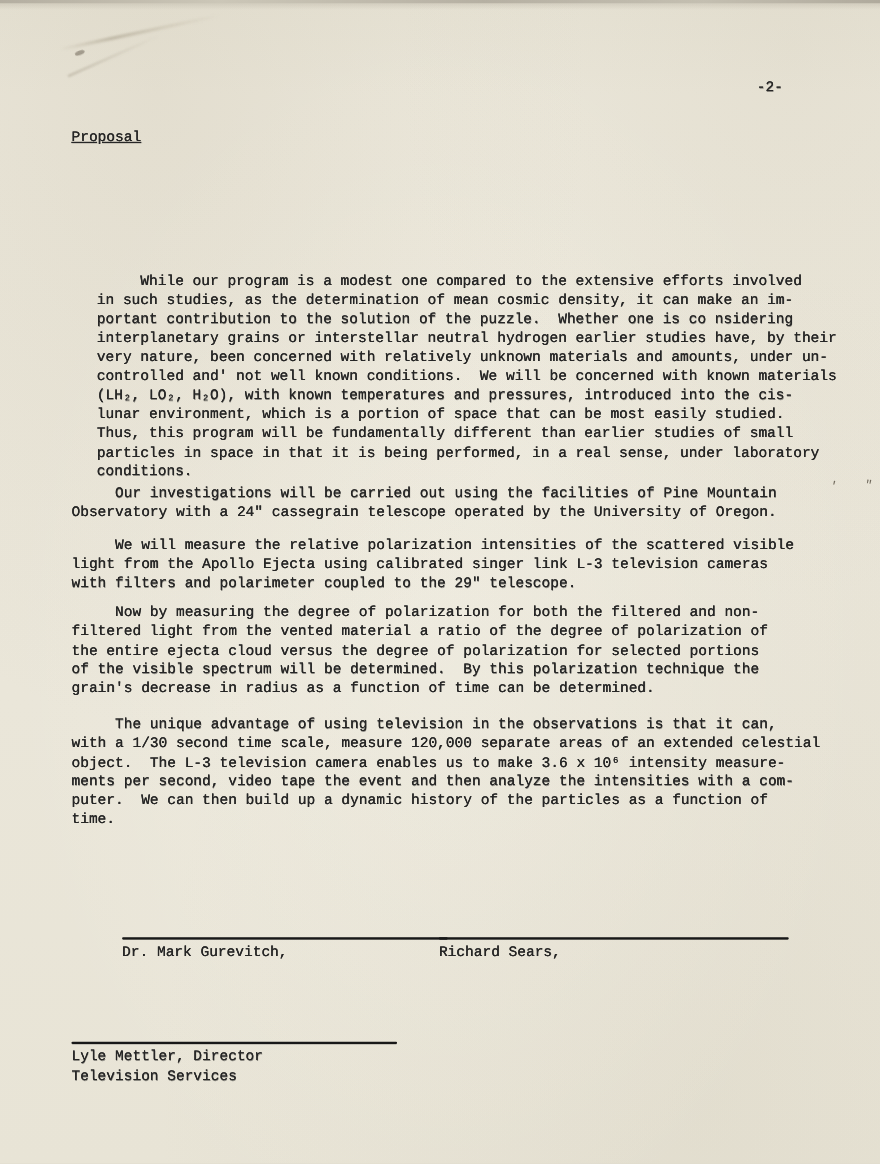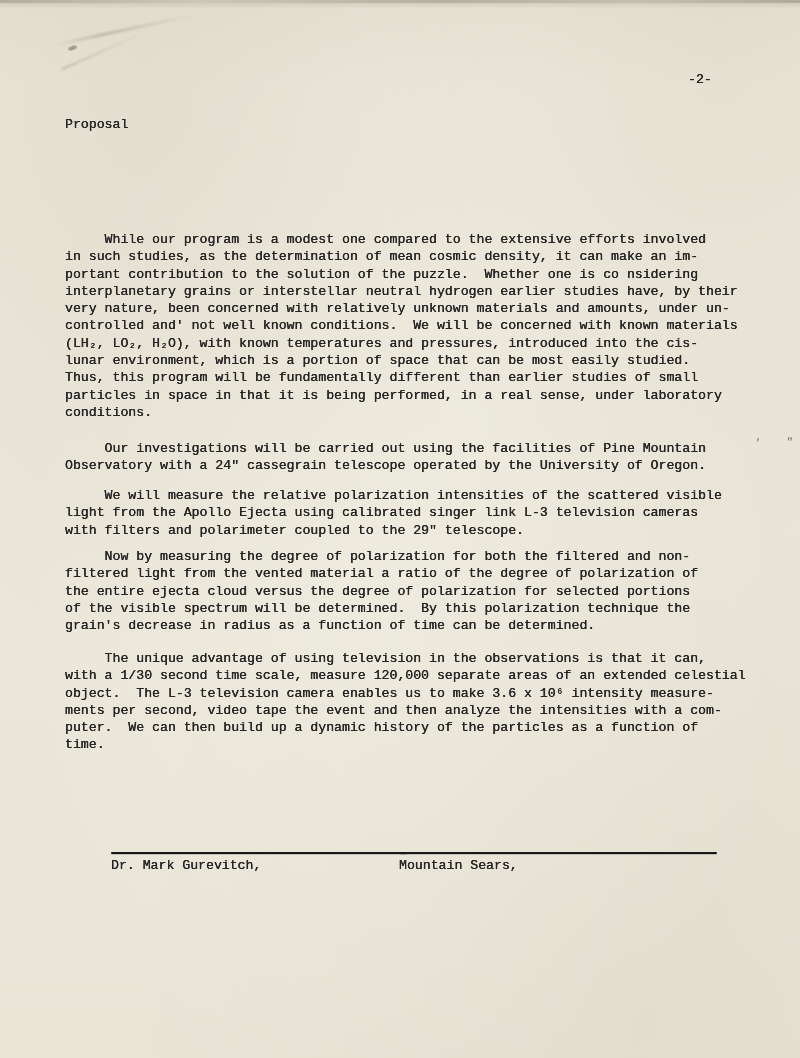--- a/index.html
+++ b/index.html
@@ -44,24 +44,24 @@
     border-radius:50%;
     transform:rotate(-20deg);
     filter:blur(0.4px);
   }
   .txt{
     font-size:13.2px;
     line-height:17.3px;
     text-shadow:0 0 0.6px rgba(25,25,25,0.9), 0.3px 0.3px 0.4px rgba(25,25,25,0.45);
   }
   .page-number{position:absolute;left:688px;top:71px;}
-  .heading{position:absolute;left:65px;top:116px;}
+  .heading{position:absolute;left:65px;top:116px;text-decoration:underline;}
   .para{position:absolute;left:65px;width:710px;white-space:pre;}
   .p1{top:181px;}
-  .p2{top:231px;}
+  .p2{top:247px;margin-left:23px;}
   .p3{top:440px;}
   .p4{top:487px;}
   .p5{top:548px;}
   .p6{top:650px;}
   .stray{position:absolute;color:rgba(90,84,70,0.85);font-size:11px;}
   .stray-1{left:754px;top:437px;transform:rotate(14deg);}
   .stray-2{left:786px;top:436px;transform:rotate(10deg);}
   .sig{position:absolute;}
   .sig-rule{height:2.4px;background:#181818;border-radius:1px;margin-bottom:3px;
     box-shadow:0 0.5px 0 rgba(24,24,24,0.35);}
@@ -114,17 +114,22 @@
   <span class="stray stray-1">′</span>
   <span class="stray stray-2">″</span>
 
   <div class="sig sig-r1-left">
     <div class="sig-rule"></div>
     <div class="sig-name txt">Dr. Mark Gurevitch,</div>
   </div>
 
   <div class="sig sig-r1-right">
     <div class="sig-rule"></div>
-    <div class="sig-name txt">Mountain Sears,</div>
+    <div class="sig-name txt">Richard Sears,</div>
   </div>
 
+  <div class="sig sig-r2-left">
+    <div class="sig-rule"></div>
+    <div class="sig-name txt">Lyle Mettler, Director</div>
+    <div class="sig-title txt">Television Services</div>
+  </div>
 
 </div>
 
 </body></html>

